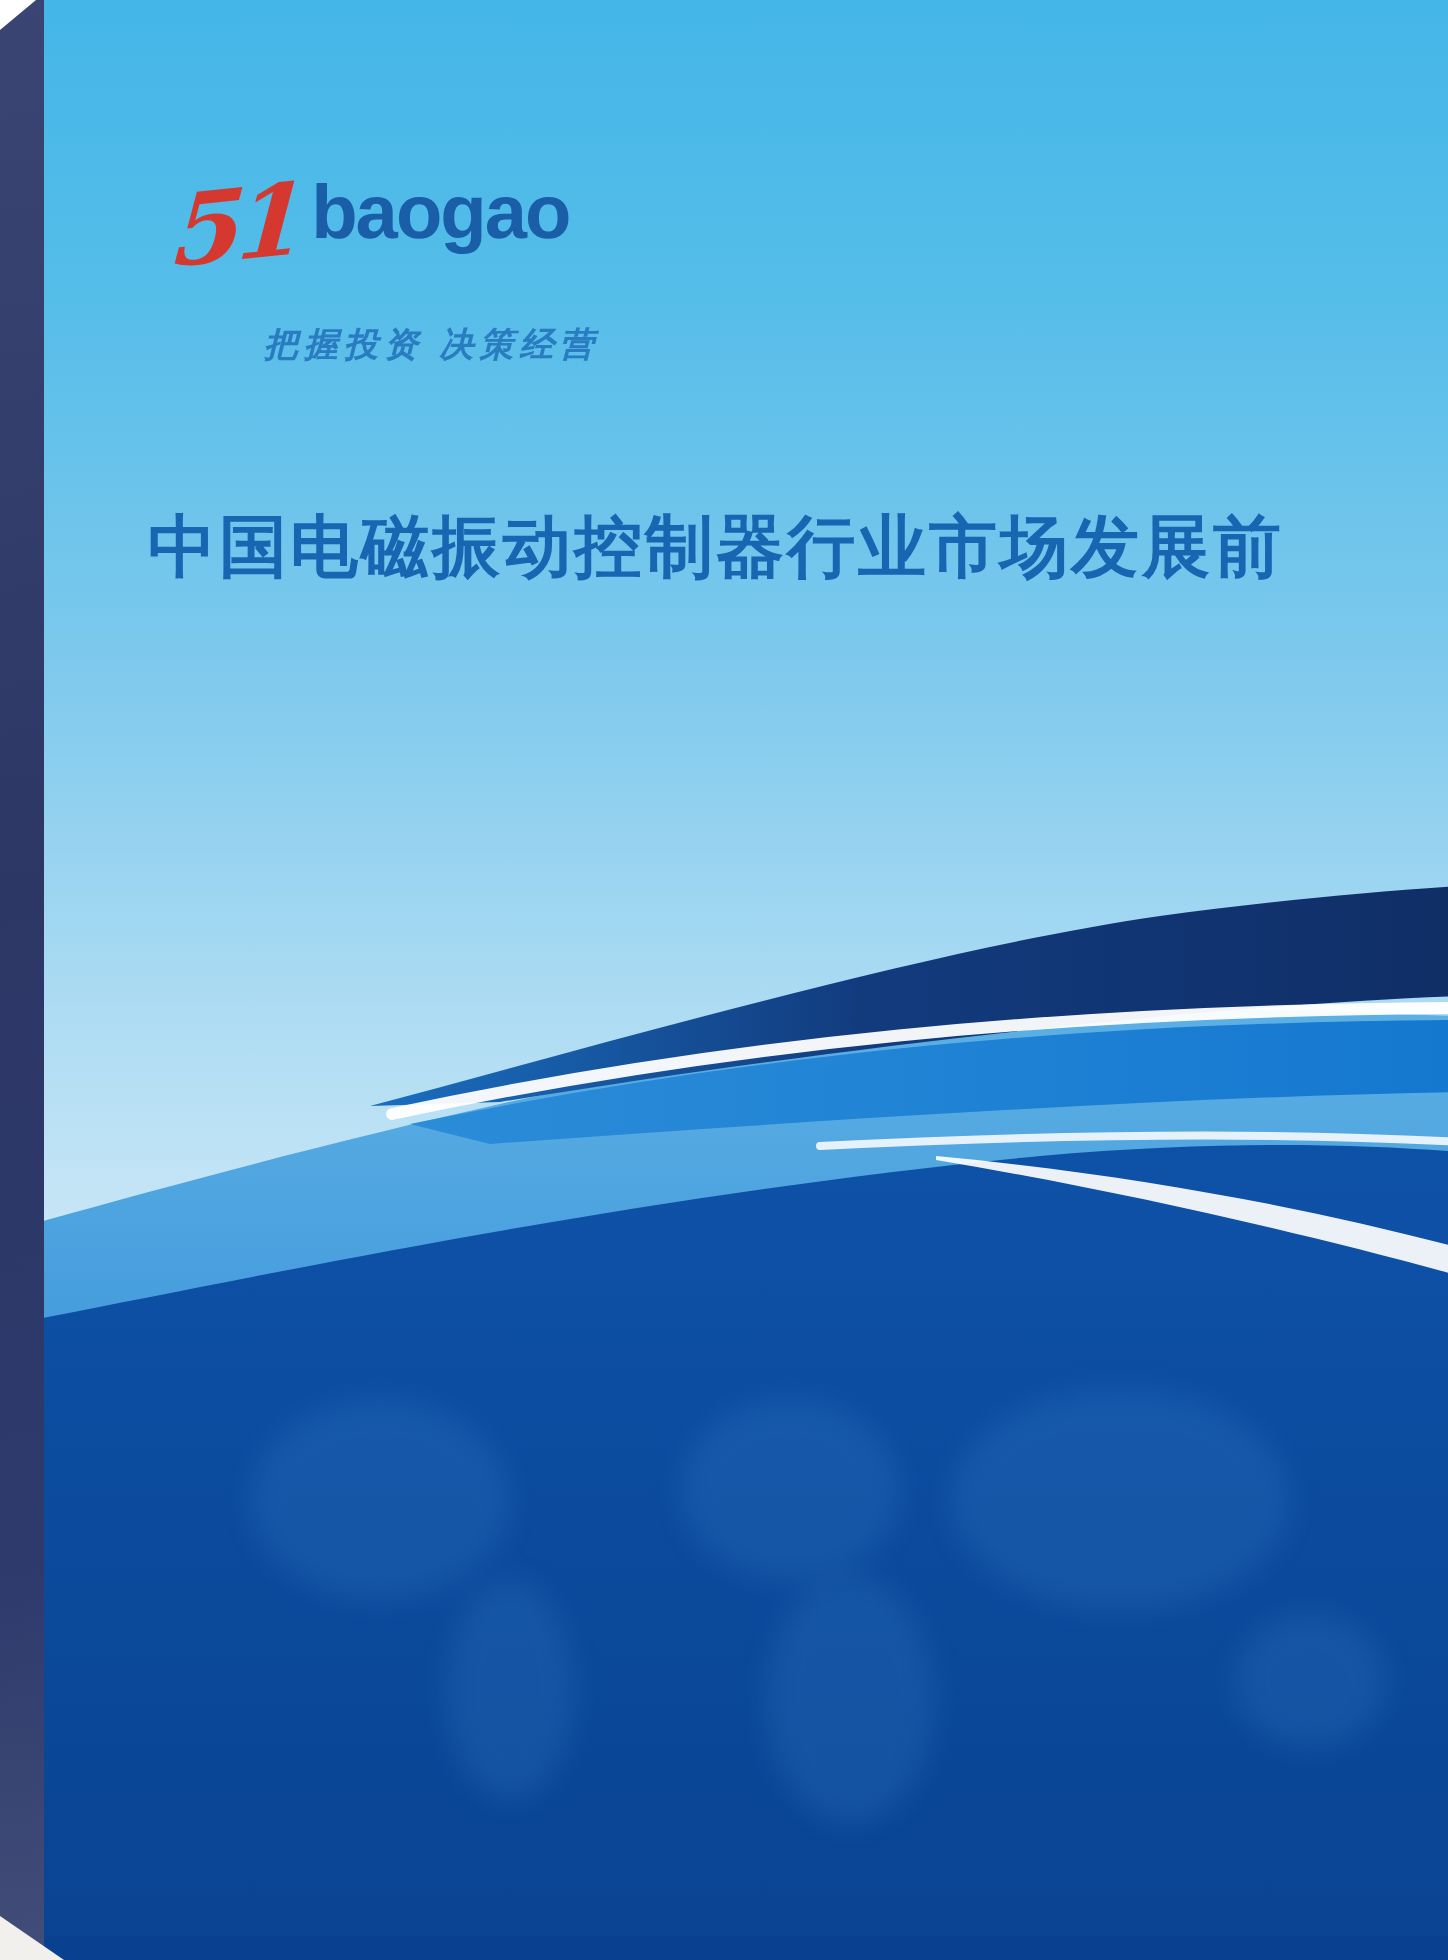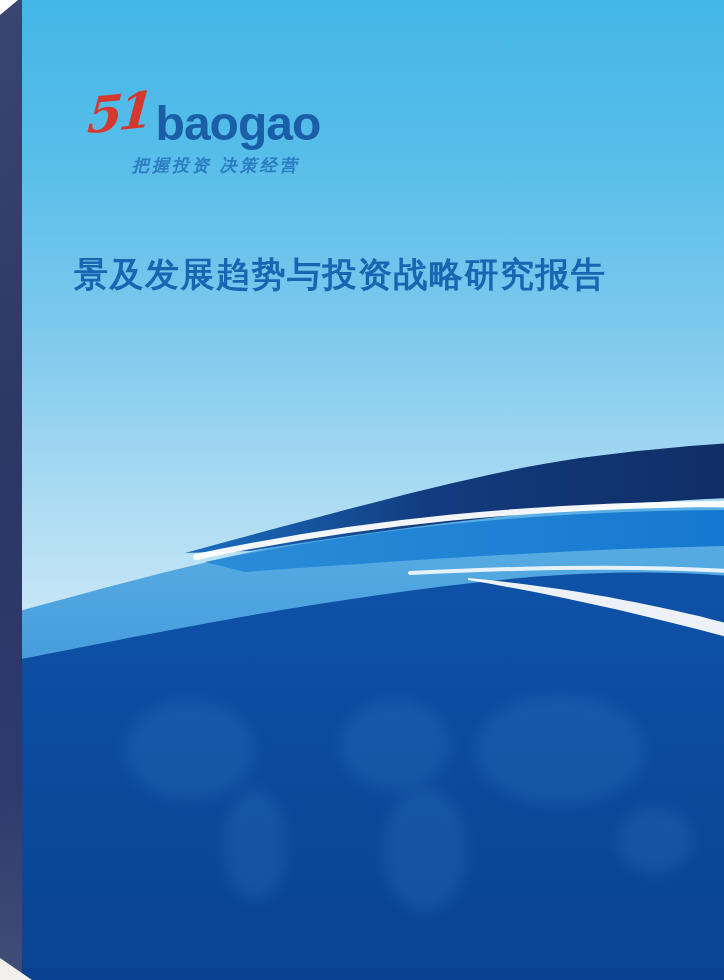--- a/index.html
+++ b/index.html
@@ -17,23 +17,23 @@
   
   .page{position:absolute;left:22px;top:0;width:702px;height:980px;overflow:hidden;
         background:linear-gradient(180deg,#44b6e8 0%,#55bde9 15%,#7ec9ed 34%,#aedcf3 52%,#cfe9f7 66%,#ddf0fa 78%);}
 
   
   .brand{position:absolute;left:66px;top:88px;}
   .logo-row{display:flex;align-items:flex-start;line-height:1;}
   .logo-mark{display:inline-block;font-style:italic;font-weight:bold;font-size:50px;
              color:#d5382e;transform:skewX(-10deg) rotate(-6deg);
              font-family:"DejaVu Serif",serif;letter-spacing:-4px;margin-right:6px;}
-  .logo-word{display:inline-block;font-weight:bold;font-size:48px;color:#1b5ea8;
-             letter-spacing:-1px;margin-top:12px;font-family:"Liberation Sans",sans-serif;}
-  .slogan{margin-top:6px;margin-left:44px;font-size:17px;font-weight:bold;font-style:italic;
+  .logo-word{display:inline-block;font-weight:bold;font-size:38px;color:#1b5ea8;
+             letter-spacing:-1px;margin-top:0;font-family:"Liberation Sans",sans-serif;}
+  .slogan{margin-top:23px;margin-left:44px;font-size:17px;font-weight:bold;font-style:italic;
           letter-spacing:3px;color:#2a7cc0;}
 
   
   .title{position:absolute;left:52px;top:252px;width:620px;color:#1766b2;
          font-size:34px;line-height:45px;font-weight:bold;letter-spacing:1.5px;}
 
   
   .waves{position:absolute;left:0;bottom:0;width:702px;height:560px;display:block;}
 </style>
 </head>
@@ -49,21 +49,21 @@
 
     <div class="brand">
       <div class="logo-row">
         <span class="logo-mark">51</span>
         <span class="logo-word">baogao</span>
       </div>
       <div class="slogan">把握投资 决策经营</div>
     </div>
 
     <div class="title">
-      <div>景及发展趋势与投资战略研究报告</div>
+      <div>中国电磁振动控制器行业市场发展前</div>
     </div>
 
     <svg class="waves" viewBox="22 0 702 560" preserveAspectRatio="none">
       <defs>
         <linearGradient id="gLight" x1="0" y1="0" x2="0" y2="1">
           <stop offset="0" stop-color="#5cb0e4"></stop>
           <stop offset="0.45" stop-color="#3e96da"></stop>
           <stop offset="1" stop-color="#2e86d0"></stop>
         </linearGradient>
         <linearGradient id="gNavy" x1="0" y1="0" x2="1" y2="0">

